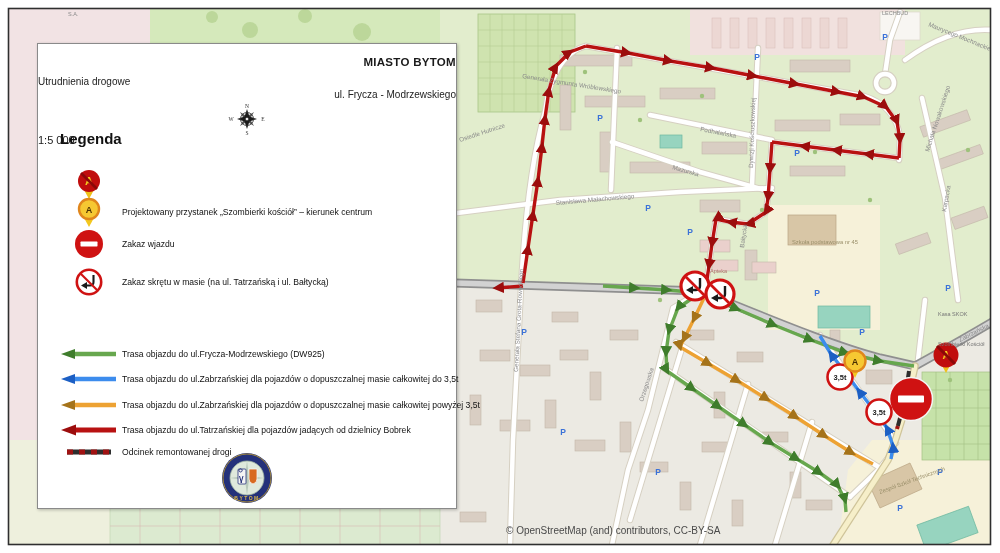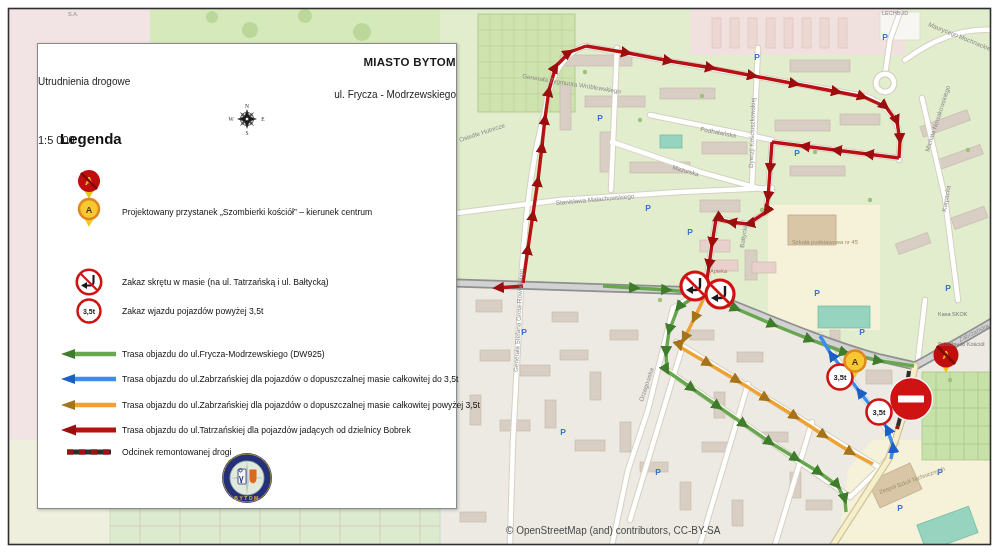--- a/index.html
+++ b/index.html
@@ -356,42 +356,42 @@
     <span class="ic">
           <svg width="26" height="31" viewBox="0 0 26 31">
       <polygon points="13,30 7,19 19,19" fill="#f3c71f"></polygon>
       <circle cx="13" cy="12" r="10" fill="#f6c832" stroke="#e0861c" stroke-width="2.4"></circle>
       <text x="13" y="15.5" text-anchor="middle" font-size="9" font-weight="bold" fill="#4a3000">A</text>
     </svg>
         </span>
     <span class="lt">Projektowany przystanek „Szombierki kościół” – kierunek centrum</span>
   </div>
 
+  <div class="lrow" style="top:188px">
+    <span class="ic">
+          <svg width="30" height="30" viewBox="-15 -15 30 30">
+      <circle r="14" fill="#cf1212"></circle>
+      <rect x="-8.5" y="-2.4" width="17" height="4.8" rx="0.6" fill="#fff"></rect>
+    </svg>
+        </span>
+    <span class="lt">Zakaz wjazdu</span>
+  </div>
 
   <div class="lrow" style="top:226px">
     <span class="ic">
           <svg width="28" height="28" viewBox="-14 -14 28 28">
       <circle r="12.2" fill="#fff" stroke="#cf1212" stroke-width="2.6"></circle>
       <path d="M4.5,-7 L4.5,0 Q4.5,3.5 1,3.5 L-3.5,3.5" stroke="#1a1a1a" stroke-width="2.1" fill="none"></path>
       <polygon points="-8,3.5 -2,0 -2,7" fill="#1a1a1a"></polygon>
       <line x1="-8" y1="-8" x2="8" y2="8" stroke="#cf1212" stroke-width="2.2"></line>
     </svg>
         </span>
     <span class="lt">Zakaz skrętu w masie (na ul. Tatrzańską i ul. Bałtycką)</span>
   </div>
 
-  <div class="lrow" style="top:255px">
-    <span class="ic">
-          <svg width="26" height="26" viewBox="-13 -13 26 26">
-      <circle r="11.5" fill="#fff" stroke="#cf1212" stroke-width="2.4"></circle>
-      <text y="2.6" text-anchor="middle" font-size="7" font-weight="bold" fill="#1a1a1a">3,5t</text>
-    </svg>
-        </span>
-    <span class="lt">Zakaz wjazdu pojazdów powyżej 3,5t</span>
-  </div>
 
   <div class="lrow" style="top:298px">
     <span class="ic">
           <svg width="60" height="12" viewBox="0 0 60 12">
       <line x1="57" y1="6" x2="14" y2="6" stroke="#67a74e" stroke-width="4.4"></line>
       <polygon points="2,6 16,1 16,11" fill="#3f7d2c"></polygon>
     </svg>
         </span>
     <span class="lt">Trasa objazdu do ul.Frycza-Modrzewskiego (DW925)</span>
   </div>

